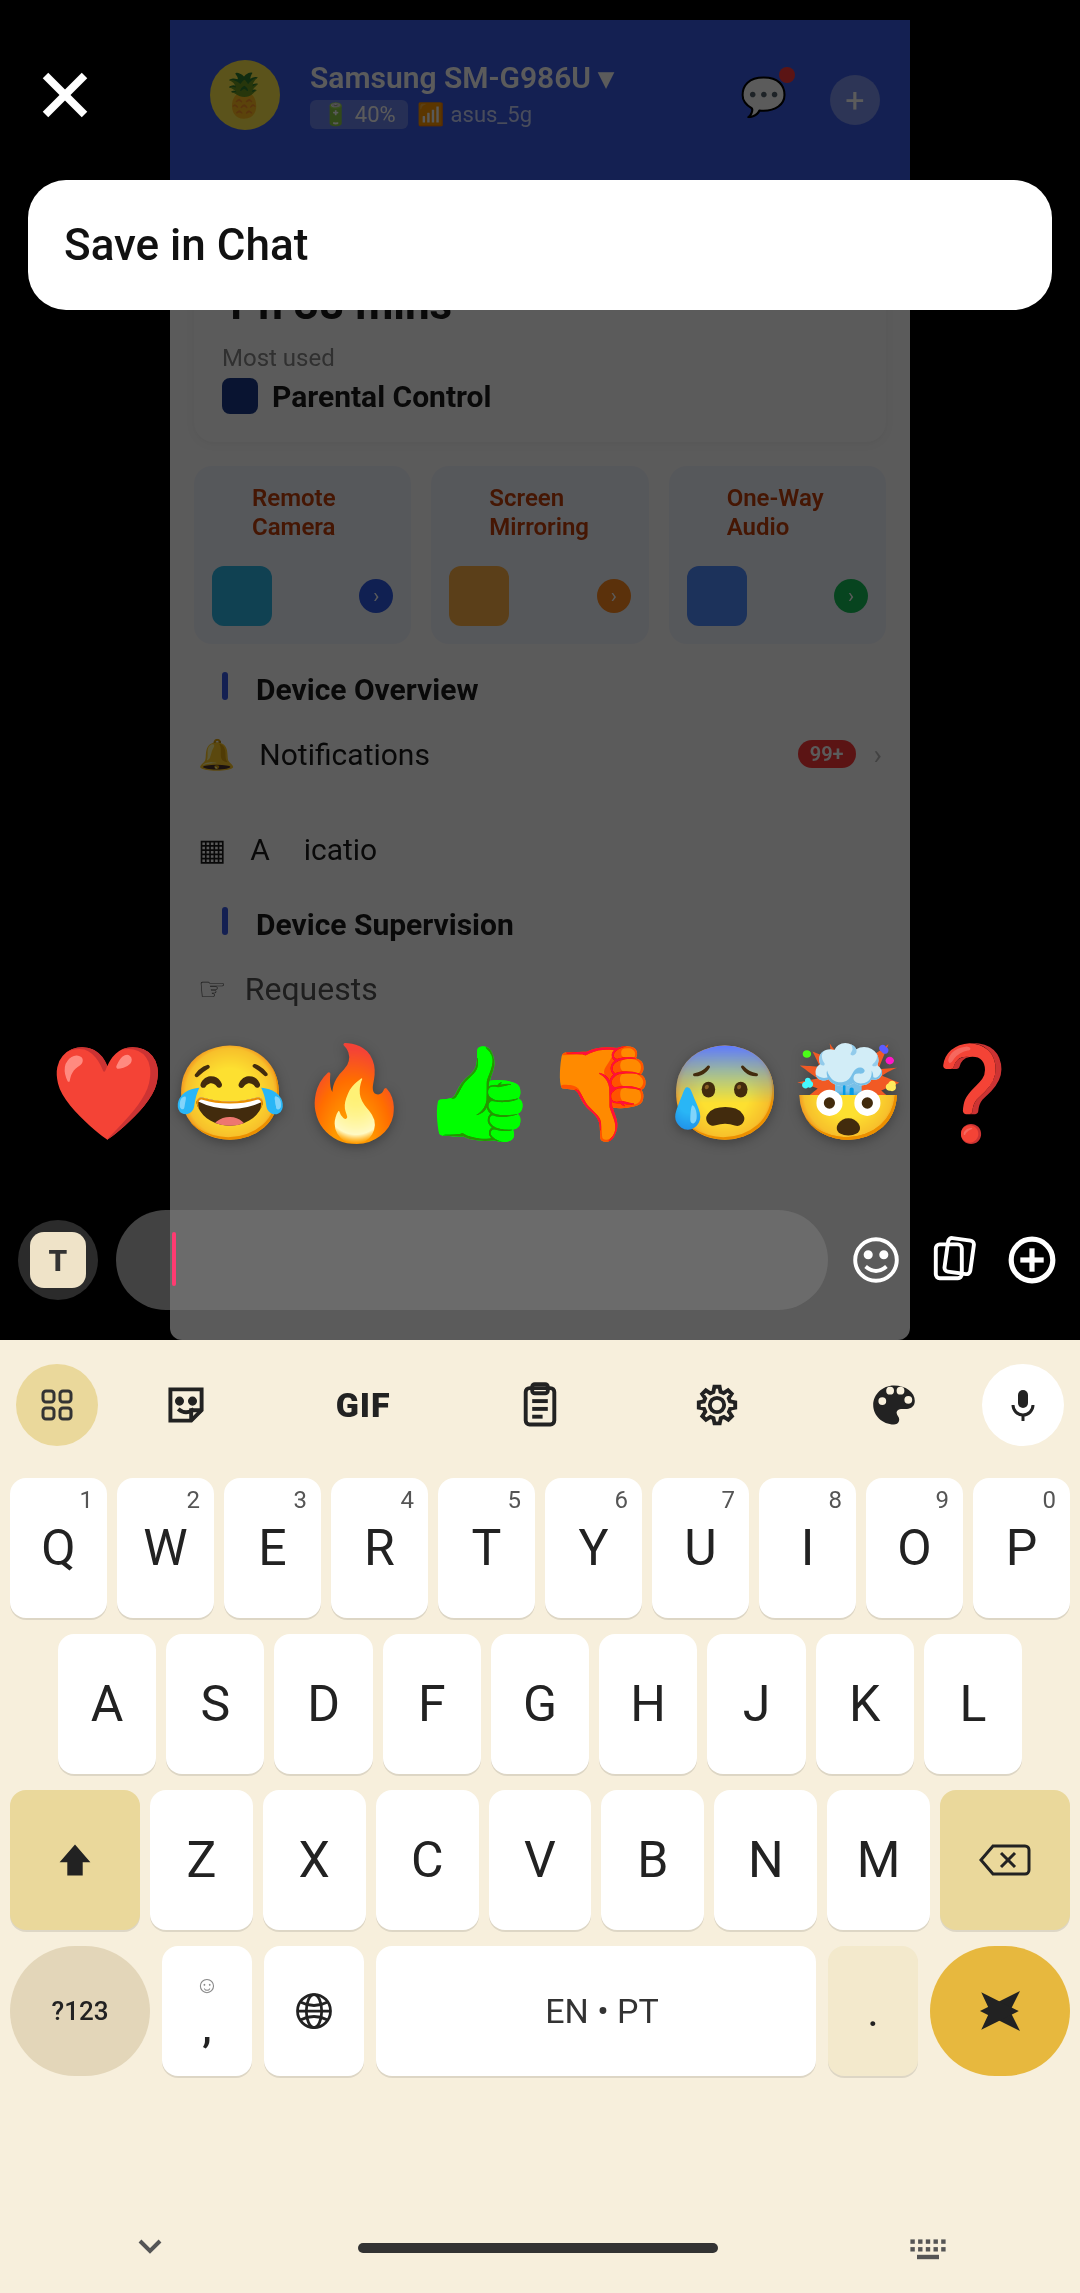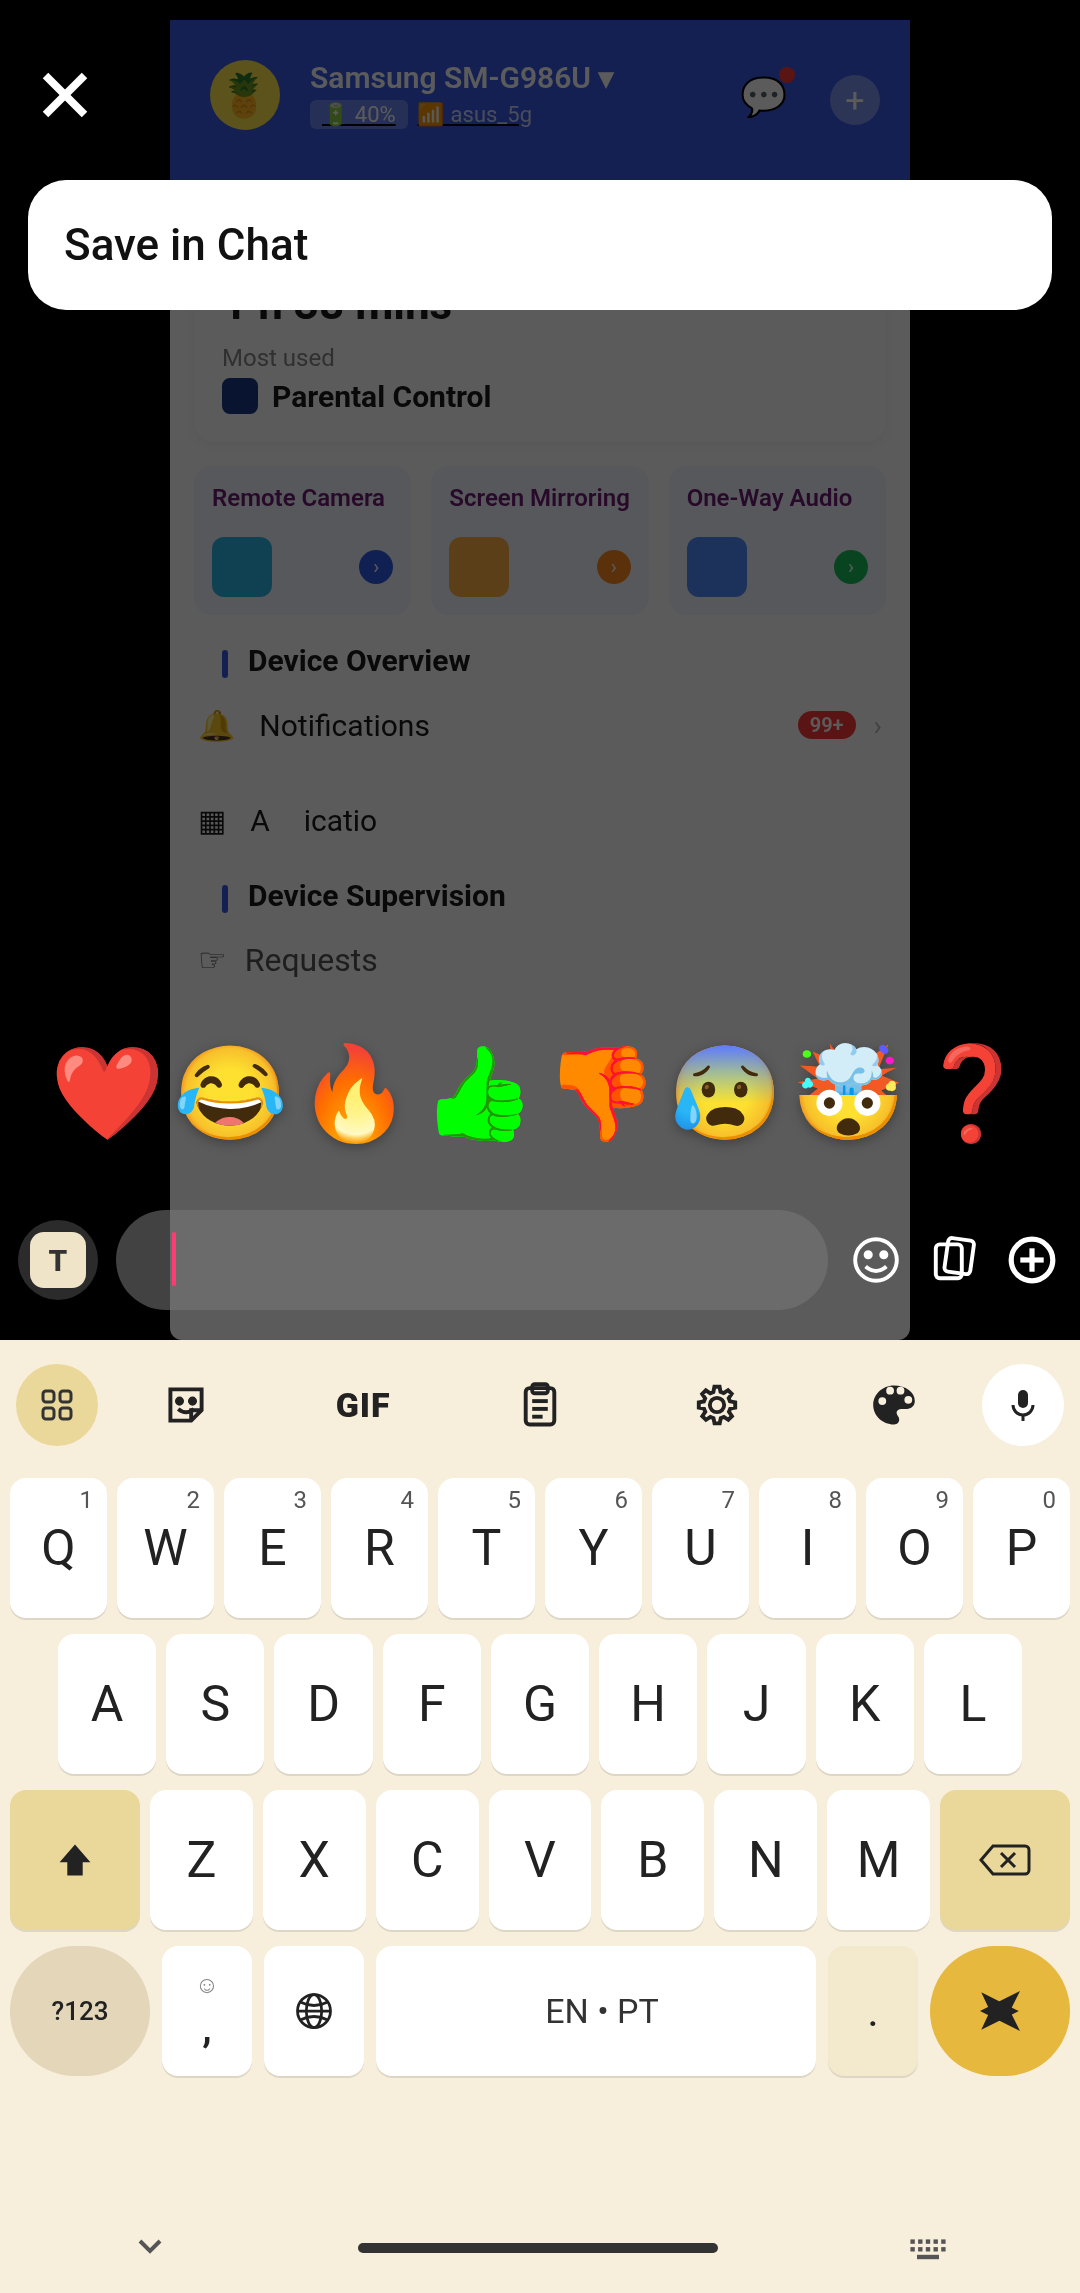--- a/index.html
+++ b/index.html
@@ -3,43 +3,43 @@
 <meta charset="utf-8">
 <style>
   * { margin: 0; padding: 0; box-sizing: border-box; font-family: -apple-system, BlinkMacSystemFont, 'Segoe UI', Roboto, sans-serif; }
   body { width: 1080px; height: 2293px; background: #000; position: relative; overflow: hidden; }
 
   
   .bg-layer { position: absolute; top: 20px; left: 170px; width: 740px; height: 1320px; background: #fff; opacity: 0.55; border-radius: 0 0 12px 12px; overflow: hidden; }
   .bg-header { background: #3b5ce8; height: 260px; padding: 20px; position: relative; }
   .bg-avatar { width: 70px; height: 70px; border-radius: 50%; background: #ffe94d; position: absolute; top: 40px; left: 40px; display:flex;align-items:center;justify-content:center;font-size:42px; }
   .bg-device { position: absolute; top: 40px; left: 140px; color: #fff; font-size: 30px; font-weight: 600; }
-  .bg-device-sub { position: absolute; top: 80px; left: 140px; display:flex; gap:10px; align-items:center;text-decoration:underline; }
+  .bg-device-sub { position: absolute; top: 80px; left: 140px; display:flex; gap:10px; align-items:center; }
   .bg-batt { background: rgba(255,255,255,0.25); color:#fff; padding:2px 12px; border-radius:6px; font-size:22px; }
   .bg-wifi { color:#cdd8ff; font-size:22px; }
   .bg-chaticon { position:absolute; top:55px; right:120px; width:50px; height:50px; color:#fff; font-size:38px; }
   .bg-chatdot { position:absolute; top:47px; right:115px; width:16px; height:16px; background:#ff3b3b; border-radius:50%; }
   .bg-plus { position:absolute; top:55px; right:30px; width:50px; height:50px; background:rgba(255,255,255,0.35); border-radius:50%; color:#fff; font-size:34px; display:flex;align-items:center;justify-content:center; }
   .bg-card { background:#fff; border-radius:20px; margin:-90px 24px 24px; padding:28px 28px; box-shadow:0 2px 10px rgba(0,0,0,0.06); }
   .bg-card-label { color:#888; font-size:26px; margin-bottom:6px; }
   .bg-card-bar { height:8px; background:#eaeaea; border-radius:4px; overflow:hidden; margin-bottom:16px; }
   .bg-card-bar-fill { height:100%; width:6%; background:#16c05a; }
   .bg-card-time { font-size:44px; font-weight:700; color:#1a1a1a; margin-bottom:14px; }
   .bg-card-most { color:#888; font-size:24px; }
   .bg-card-app { display:flex; align-items:center; gap:14px; margin-top:6px; }
   .bg-card-appicon { width:36px;height:36px;background:#1a3a8a;border-radius:8px; }
   .bg-card-appname { font-size:30px; font-weight:700; color:#1a1a1a; }
   .bg-tiles { display:flex; gap:20px; padding:0 24px; }
   .bg-tile { flex:1; background:#f3f6ff; border-radius:18px; padding:18px; }
-  .bg-tile-title { font-size:24px; font-weight:600; color:#701a75; line-height:1.2; margin-bottom:24px; }
+  .bg-tile-title { font-size:24px; font-weight:600; color:#c2410c; line-height:1.2; margin-bottom:24px;margin-left:40px; }
   .bg-tile-row { display:flex; align-items:center; justify-content:space-between; }
   .bg-tile-img { width:60px; height:60px; border-radius:12px; }
   .bg-tile-arrow { width:34px; height:34px; border-radius:50%; display:flex;align-items:center;justify-content:center; color:#fff; font-size:20px; }
   .bg-section { padding:28px; }
-  .bg-section-title { display:flex;align-items:flex-end;gap:20px;font-size:30px;font-weight:700;color:#1a1a1a;padding-left:24px; }
+  .bg-section-title { display:flex;align-items:flex-start;gap:28px;font-size:30px;font-weight:700;color:#1a1a1a;padding-left:24px; }
   .bg-accent { width:6px;height:28px;background:#3b5ce8;border-radius:3px; }
   .bg-row { display:flex;align-items:center;gap:24px;padding:30px 0;color:#1a1a1a;font-size:30px; }
   .bg-row-right { margin-left:auto; display:flex;align-items:center;gap:18px; }
   .bg-badge { background:#ff3b3b;color:#fff;border-radius:20px;padding:2px 12px;font-size:20px;font-weight:600; }
   .bg-chev { color:#bbb; font-size:28px; }
   .bg-req { display:flex;align-items:center;gap:18px;padding-left:28px;font-size:32px;color:#555; }
 
   
   .dim { position:absolute; top:0; left:0; width:1080px; height:1340px; background:rgba(0,0,0,0.35); }
 

